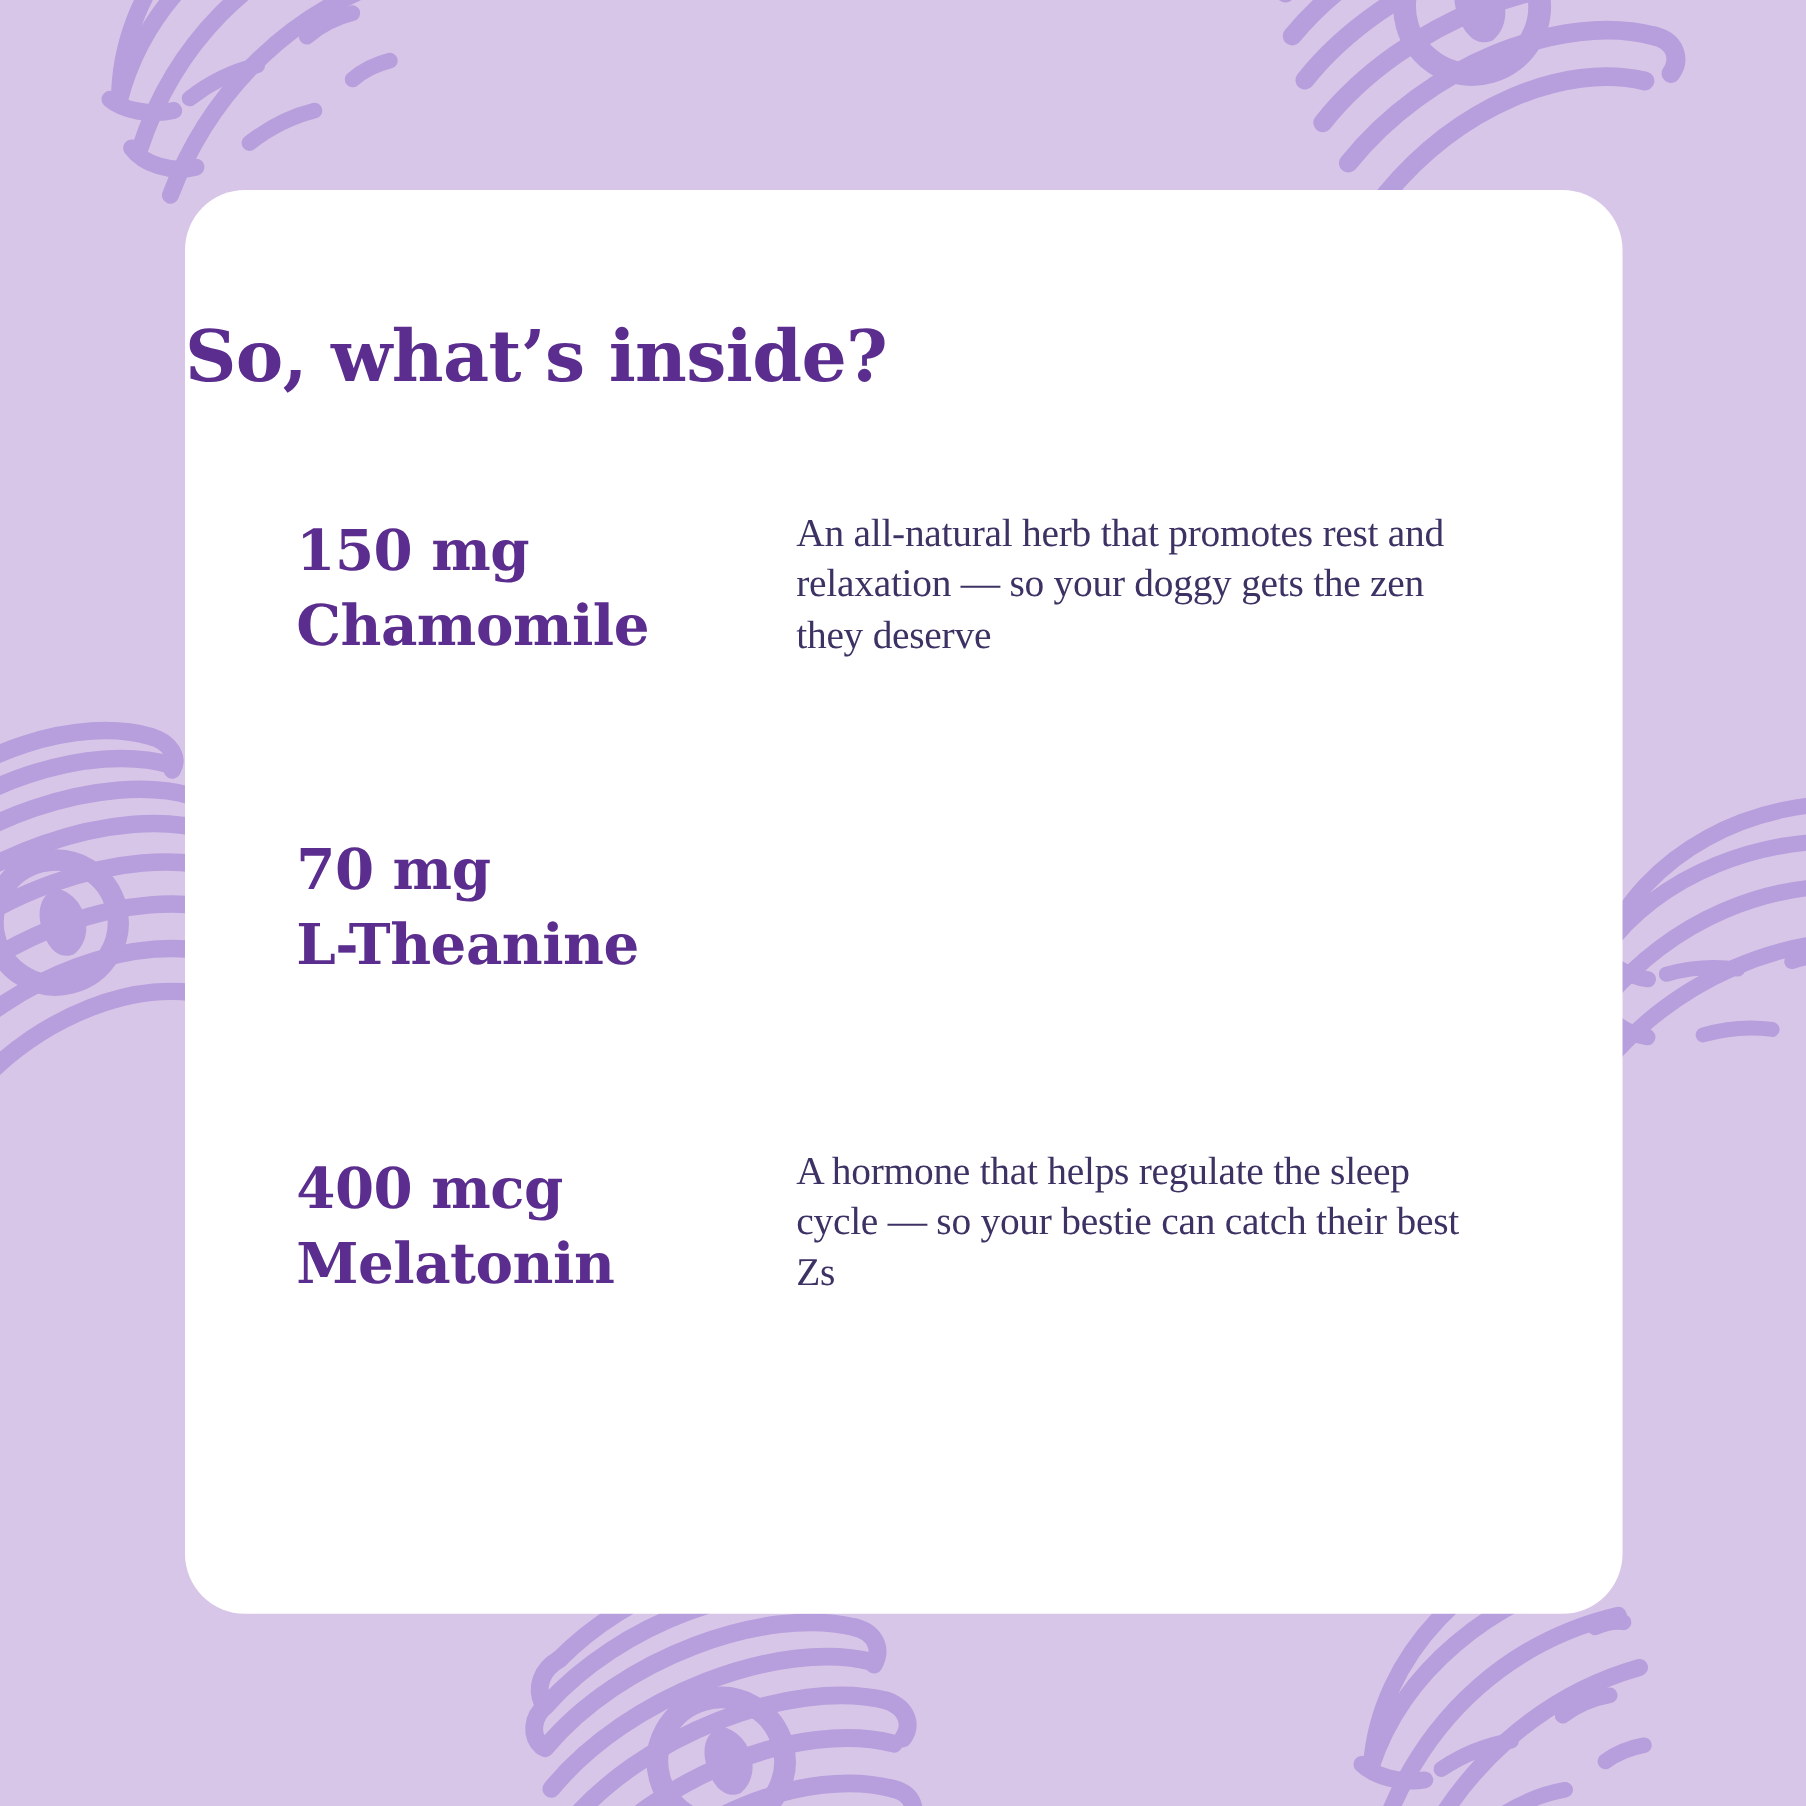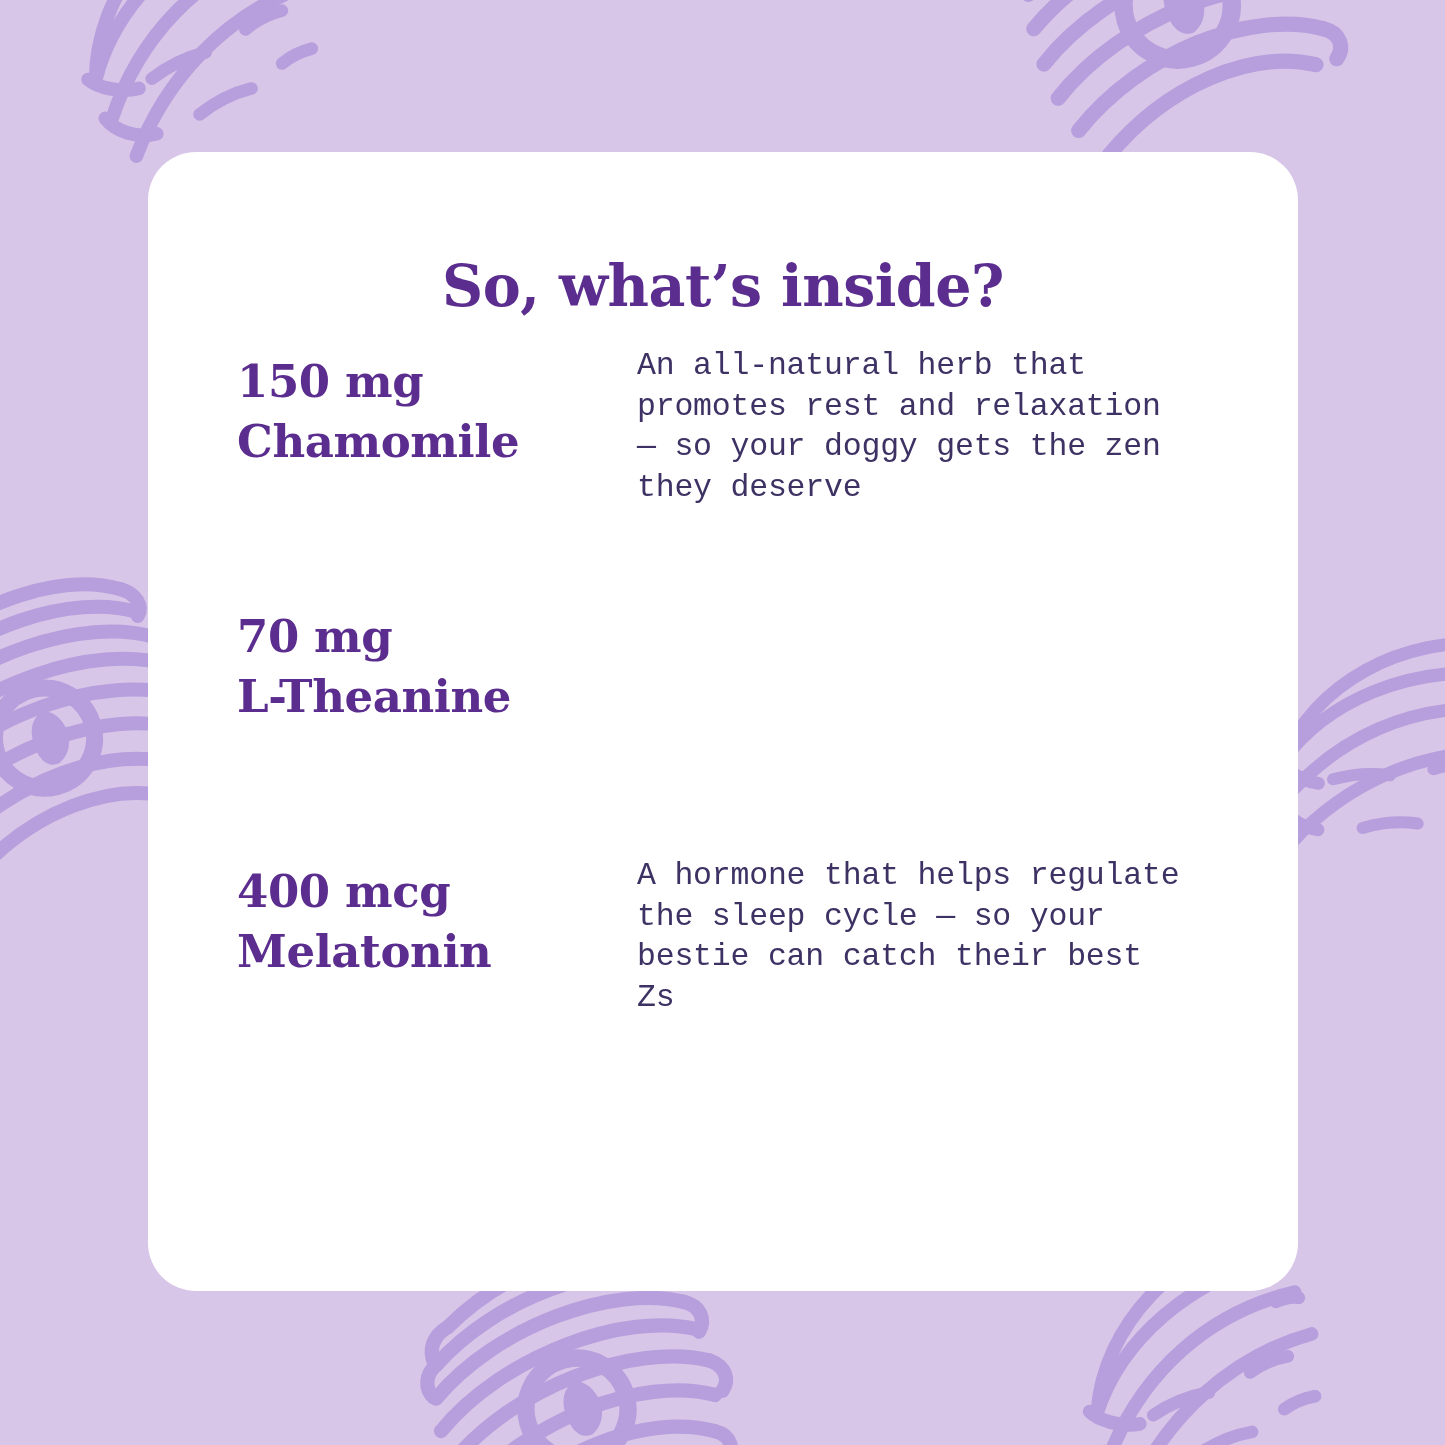--- a/index.html
+++ b/index.html
@@ -41,59 +41,59 @@
     background: #FFFFFF;
     border-radius: 48px;
     box-sizing: border-box;
   }
 
   #section-title {
     position: absolute;
     left: 0;
     top: 62px;
     width: 100%;
-    text-align: center;
+    text-align: left;
     font-family: "DejaVu Serif", "Liberation Serif", serif;
     font-weight: bold;
     font-size: 57px;
     letter-spacing: -0.5px;
     color: #5B2D8E;
     white-space: nowrap;
   }
 
   #ingredient-list {
     position: absolute;
     left: 89px;
     top: 182px;
     right: 54px;
     bottom: 28px;
   }
 
   .ingredient-row {
     display: flex;
-    align-items: flex-start;
+    align-items: center;
     height: 255px;
   }
 
   .ingredient-amount-name {
     width: 400px;
     flex: 0 0 400px;
     font-family: "DejaVu Serif", "Liberation Serif", serif;
     font-weight: bold;
     font-size: 45px;
     line-height: 1.33;
     color: #5B2D8E;
     padding-top: 18px;
     white-space: pre-line;
     letter-spacing: -0.4px;
   }
 
   .ingredient-description {
     flex: 1 1 auto;
-    font-family: Liberation Mono, monospace;
+    font-family: Liberation Serif, serif;
     font-weight: 400;
     font-size: 31.5px;
     line-height: 1.29;
     color: #3D3263;
     padding-top: 12px;
     max-width: 560px;
     letter-spacing: -0.2px;
   }
 </style>
 </head>

